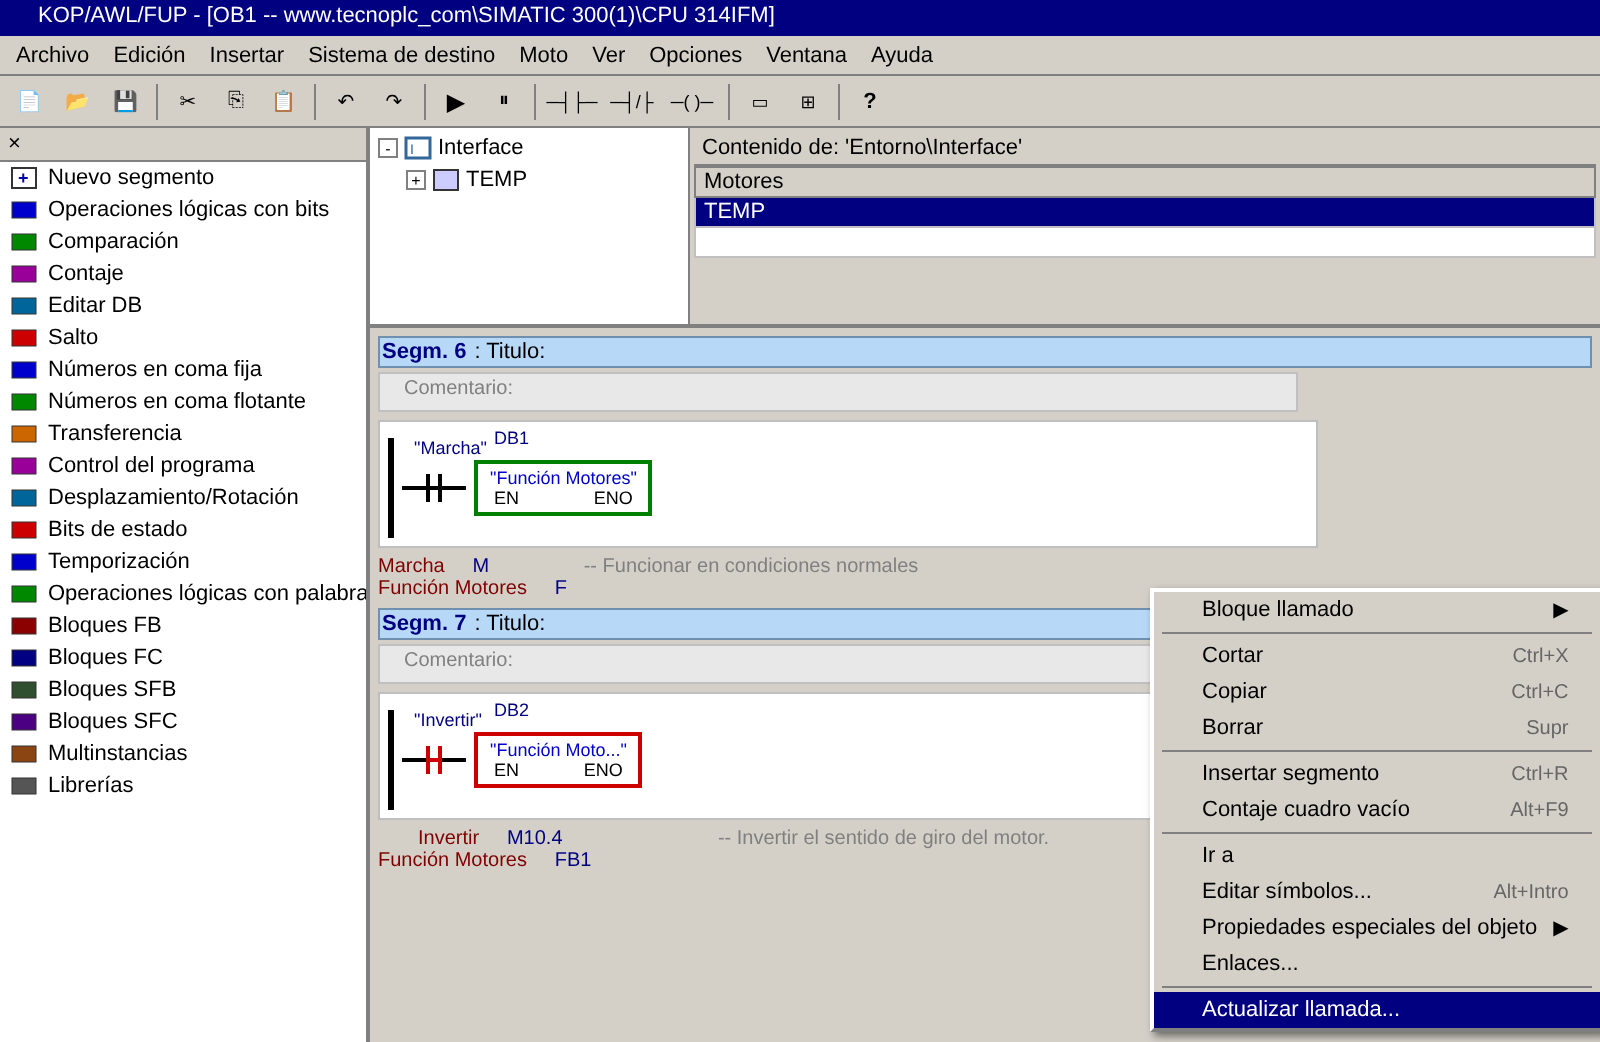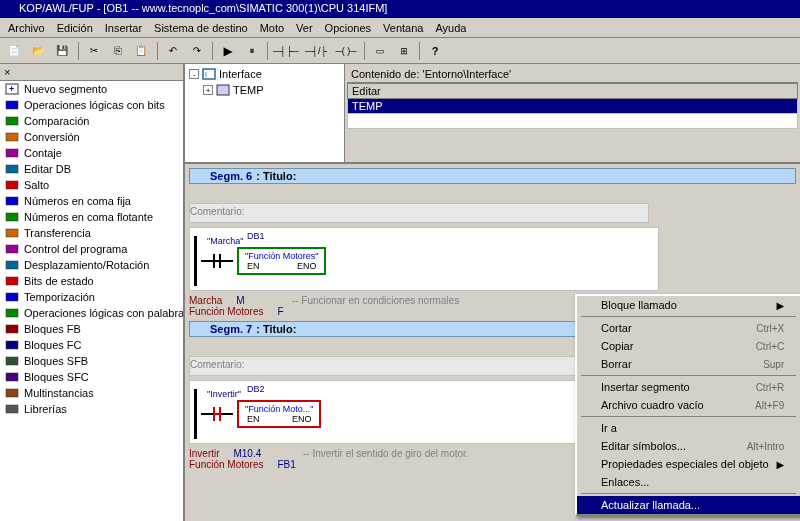--- a/index.html
+++ b/index.html
@@ -192,32 +192,32 @@
       height: calc(100% - 100px);
       overflow-y: auto;
       background: #d4d0c8;
       position: relative;
       padding: 4px;
     }
 
     .segment-header {
       background: #b8d8f8;
       border: 1px solid #7090b0;
-      padding: 1px 20px;
-      font-size: 11px;
-      margin-bottom: 19px;
-      display: flex;
-      align-items: center;
-    }
-    .segment-header span { font-weight: bold; color: #000080; margin-right: 4px; }
+      padding: 1px 1px;
+      font-size: 11px;
+      margin-bottom: 2px;
+      display: flex;
+      align-items: center;
+    }
+    .segment-header span { font-weight: normal; color: #000080; margin-right: 4px; }
 
     .segment-comment {
       background: #e8e8e8;
       border: 1px solid #c0c0c0;
-      padding: 2px 0;
+      padding: 2px 12px;
       font-size: 10px;
       color: #808080;
       margin-bottom: 4px;
       width: 460px;
       height: 20px;
     }
 
     .ladder-diagram {
       background: #ffffff;
       border: 1px solid #c0c0c0;
@@ -353,28 +353,20 @@
           <span class="sidebar-icon">
             <svg width="14" height="12">
               <rect x="1" y="2" width="12" height="8" fill="#008800" stroke="#333" stroke-width="0.5"></rect>
             </svg>
           </span>
           <span>Comparación</span>
         </div>
         <div class="sidebar-item">
           <span class="sidebar-icon">
             <svg width="14" height="12">
-              <rect x="1" y="2" width="12" height="8" fill="#cc6600" stroke="#333" stroke-width="0.5"></rect>
-            </svg>
-          </span>
-          <span>Conversión</span>
-        </div>
-        <div class="sidebar-item">
-          <span class="sidebar-icon">
-            <svg width="14" height="12">
               <rect x="1" y="2" width="12" height="8" fill="#990099" stroke="#333" stroke-width="0.5"></rect>
             </svg>
           </span>
           <span>Contaje</span>
         </div>
         <div class="sidebar-item">
           <span class="sidebar-icon">
             <svg width="14" height="12">
               <rect x="1" y="2" width="12" height="8" fill="#006699" stroke="#333" stroke-width="0.5"></rect>
             </svg>
@@ -529,21 +521,21 @@
         </div>
       </div>
 
       <div id="contenido-panel">
         <div class="contenido-header">
           <span>Contenido de: 'Entorno\Interface'</span>
         </div>
         <table class="contenido-table">
           <thead>
             <tr>
-              <th>Editar</th>
+              <th>Motores</th>
             </tr>
           </thead>
           <tbody>
             <tr class="selected-row">
               <td>TEMP</td>
             </tr>
             <tr>
               <td>&nbsp;</td>
             </tr>
           </tbody>
@@ -627,21 +619,21 @@
                       <span>EN</span>
                       <span>ENO</span>
                     </div>
                   </div>
                 </div>
               </div>
             </div>
           </div>
         </div>
         <div style="margin-bottom:4px; font-size:10px;">
-          <div><span style="color:#800000;">Invertir</span> &nbsp;&nbsp;&nbsp; <span style="color:#000080;">M10.4</span>&nbsp;&nbsp;&nbsp;&nbsp;&nbsp;&nbsp;&nbsp;&nbsp;&nbsp;&nbsp;&nbsp;&nbsp;&nbsp;&nbsp;&nbsp;<span style="color:#808080; font-size:10px;">-- Invertir el sentido de giro del motor.</span></div>
+          <div><span style="color:#800000;margin-left:20px;">Invertir</span> &nbsp;&nbsp;&nbsp; <span style="color:#000080;">M10.4</span>&nbsp;&nbsp;&nbsp;&nbsp;&nbsp;&nbsp;&nbsp;&nbsp;&nbsp;&nbsp;&nbsp;&nbsp;&nbsp;&nbsp;&nbsp;<span style="color:#808080; font-size:10px;margin-left:36px;">-- Invertir el sentido de giro del motor.</span></div>
           <div><span style="color:#800000;">Función Motores</span> &nbsp;&nbsp;&nbsp; <span style="color:#000080;">FB1</span></div>
         </div>
       </div>
 
     </div>
 
     <div id="context-menu" style="top: 230px; left: 390px;">
       <div class="ctx-item">
         <span>Bloque llamado</span>
         <span class="ctx-arrow">▶</span>
@@ -658,21 +650,21 @@
       <div class="ctx-item">
         <span>Borrar</span>
         <span class="ctx-shortcut">Supr</span>
       </div>
       <div class="ctx-separator"></div>
       <div class="ctx-item">
         <span>Insertar segmento</span>
         <span class="ctx-shortcut">Ctrl+R</span>
       </div>
       <div class="ctx-item">
-        <span>Archivo cuadro vacío</span>
+        <span>Contaje cuadro vacío</span>
         <span class="ctx-shortcut">Alt+F9</span>
       </div>
       <div class="ctx-separator"></div>
       <div class="ctx-item">
         <span>Ir a</span>
       </div>
       <div class="ctx-item">
         <span>Editar símbolos...</span>
         <span class="ctx-shortcut">Alt+Intro</span>
       </div>

